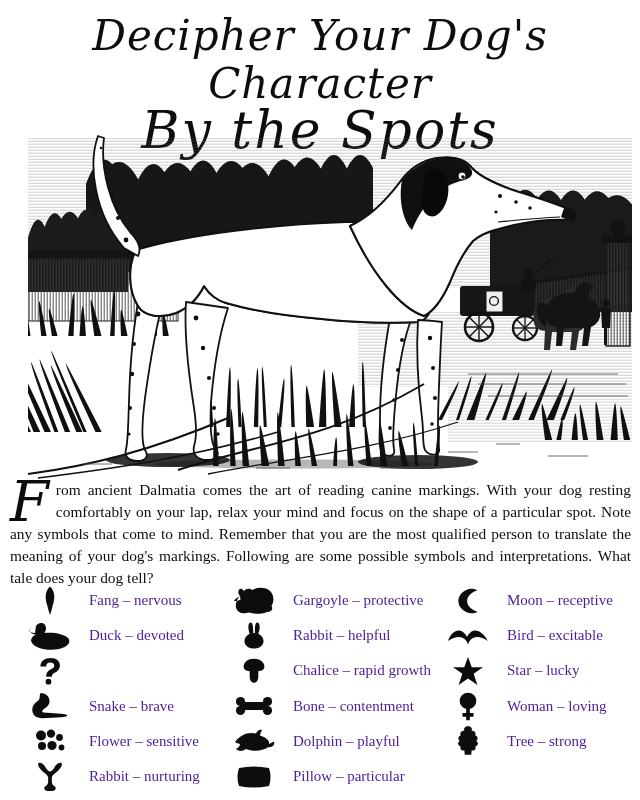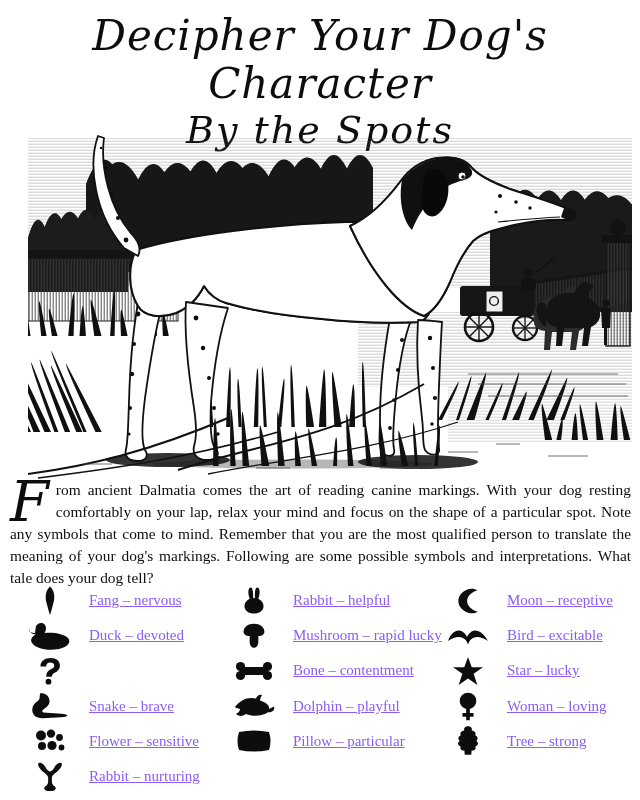--- a/index.html
+++ b/index.html
@@ -1,32 +1,32 @@
 <!DOCTYPE html>
 <html><head>
 <meta charset="utf-8">
 <style>
   html,body{margin:0;padding:0;background:#ffffff;}
   .page{position:relative;width:640px;height:800px;background:#ffffff;color:#111;
         font-family:"Liberation Serif", serif;overflow:hidden;}
   .title{position:absolute;top:12px;left:0;width:640px;text-align:center;
          font-family:"DejaVu Serif", serif;font-style:italic;color:#0d0d0d;}
   .title .l1{font-size:42px;line-height:48px;letter-spacing:1px;}
-  .title .l2{font-size:38px;line-height:44px;letter-spacing:2px;font-style:italic;}
+  .title .l2{font-size:52px;line-height:44px;letter-spacing:2px;font-style:italic;}
   .illus{position:absolute;top:122px;left:28px;width:604px;height:358px;}
   .intro{position:absolute;top:479px;left:10px;width:621px;font-size:15.4px;
          line-height:22px;text-align:justify;color:#0e0e0e;}
   .dropcap{float:left;font-family:"DejaVu Serif", serif;font-style:italic;
            font-size:56px;line-height:42px;padding:2px 7px 0 0;color:#0d0d0d;}
   .symbols{position:absolute;top:583px;left:24px;width:606px;display:flex;}
   .col{display:flex;flex-direction:column;}
   .col1{width:204px;} .col2{width:214px;} .col3{width:188px;}
   .row{height:35.2px;display:flex;align-items:center;}
   .cell{width:52px;display:flex;justify-content:center;align-items:center;}
-  .lbl{margin-left:13px;font-size:15px;white-space:nowrap;color:#8b5cf6;text-decoration:underline;}
+  .lbl{margin-left:13px;font-size:15px;white-space:nowrap;color:#4c1d95;}
   .sym{fill:#0d0d0d;}
 </style>
 </head>
 <body>
 
 <div class="page">
 
   <div class="title">
     <div class="l1">Decipher Your Dog's Character</div>
     <div class="l2">By the Spots</div>
@@ -266,33 +266,41 @@
               <path d="M3 2 C6 0.8 9 4 11 8 C12 10 13.8 11 15 11 C16.2 11 18 10 19 8 C21 4 24 0.8 27 2 C29 3 27 7 24 10 C21 13 18 14.2 17 17 L17 22 C17 24 18 25.8 20 27 C22.3 28.8 21 31.2 18 32 L12 32 C9 31.2 7.7 28.8 10 27 C12 25.8 13 24 13 22 L13 17 C12 14.2 9 13 6 10 C3 7 1 3 3 2 Z"></path>
             </svg>
         </span>
         <span class="lbl">Rabbit – nurturing</span>
       </div>
     </div>
 
     <div class="col col2">
       <div class="row">
         <span class="cell">
+          <svg class="sym" width="42" height="30" viewBox="0 0 42 30">
+              <path d="M7 10 C4 7 5 2 9 3 L11 5 C13 2.5 17 1.8 19 4 C25 0.8 33 1.2 37 5 C41 9 41.5 15 38.5 20 C40.5 23 38.5 26 34 26 C30 28.2 22 28.4 16 26.4 C10 28.4 4 26.4 3 21.4 C2.2 17.4 4 13 7 10 Z M7 10 C4.5 11.5 2 13 1 14.5 C2 15.5 5 15 7.5 13.5 Z"></path>
+            </svg>
+        </span>
+        <span class="lbl">Gargoyle – protective</span>
+      </div>
+      <div class="row">
+        <span class="cell">
           <svg class="sym" width="26" height="31" viewBox="0 0 30 32">
               <path d="M10 14 C7 5 9 1 11.2 1 C13.2 1 14 5 14 10 L14 13 L16 13 L16 10 C16 5 16.8 1 18.8 1 C21 1 23 5 20 14 C24 16 26 19 26 22.5 C26 27.5 21 31 15 31 C9 31 4 27.5 4 22.5 C4 19 6 16 10 14 Z"></path>
             </svg>
         </span>
         <span class="lbl">Rabbit – helpful</span>
       </div>
       <div class="row">
         <span class="cell">
           <svg class="sym" width="26" height="28" viewBox="0 0 30 30">
               <path d="M15 1 C22 1 27 5 27 10 C27 13 24 15 20 15 L20 21 C20 25.5 18 28.5 15 28.5 C12 28.5 10 25.5 10 21 L10 15 C6 15 3 13 3 10 C3 5 8 1 15 1 Z"></path>
             </svg>
         </span>
-        <span class="lbl">Mushroom – rapid lucky</span>
+        <span class="lbl">Chalice – rapid growth</span>
       </div>
       <div class="row">
         <span class="cell">
           <svg class="sym" width="38" height="20" viewBox="0 0 38 20">
               <circle cx="5.5" cy="5.5" r="4.6"></circle>
               <circle cx="5.5" cy="14.5" r="4.6"></circle>
               <circle cx="32.5" cy="5.5" r="4.6"></circle>
               <circle cx="32.5" cy="14.5" r="4.6"></circle>
               <rect x="5" y="6" width="28" height="8"></rect>
             </svg>

